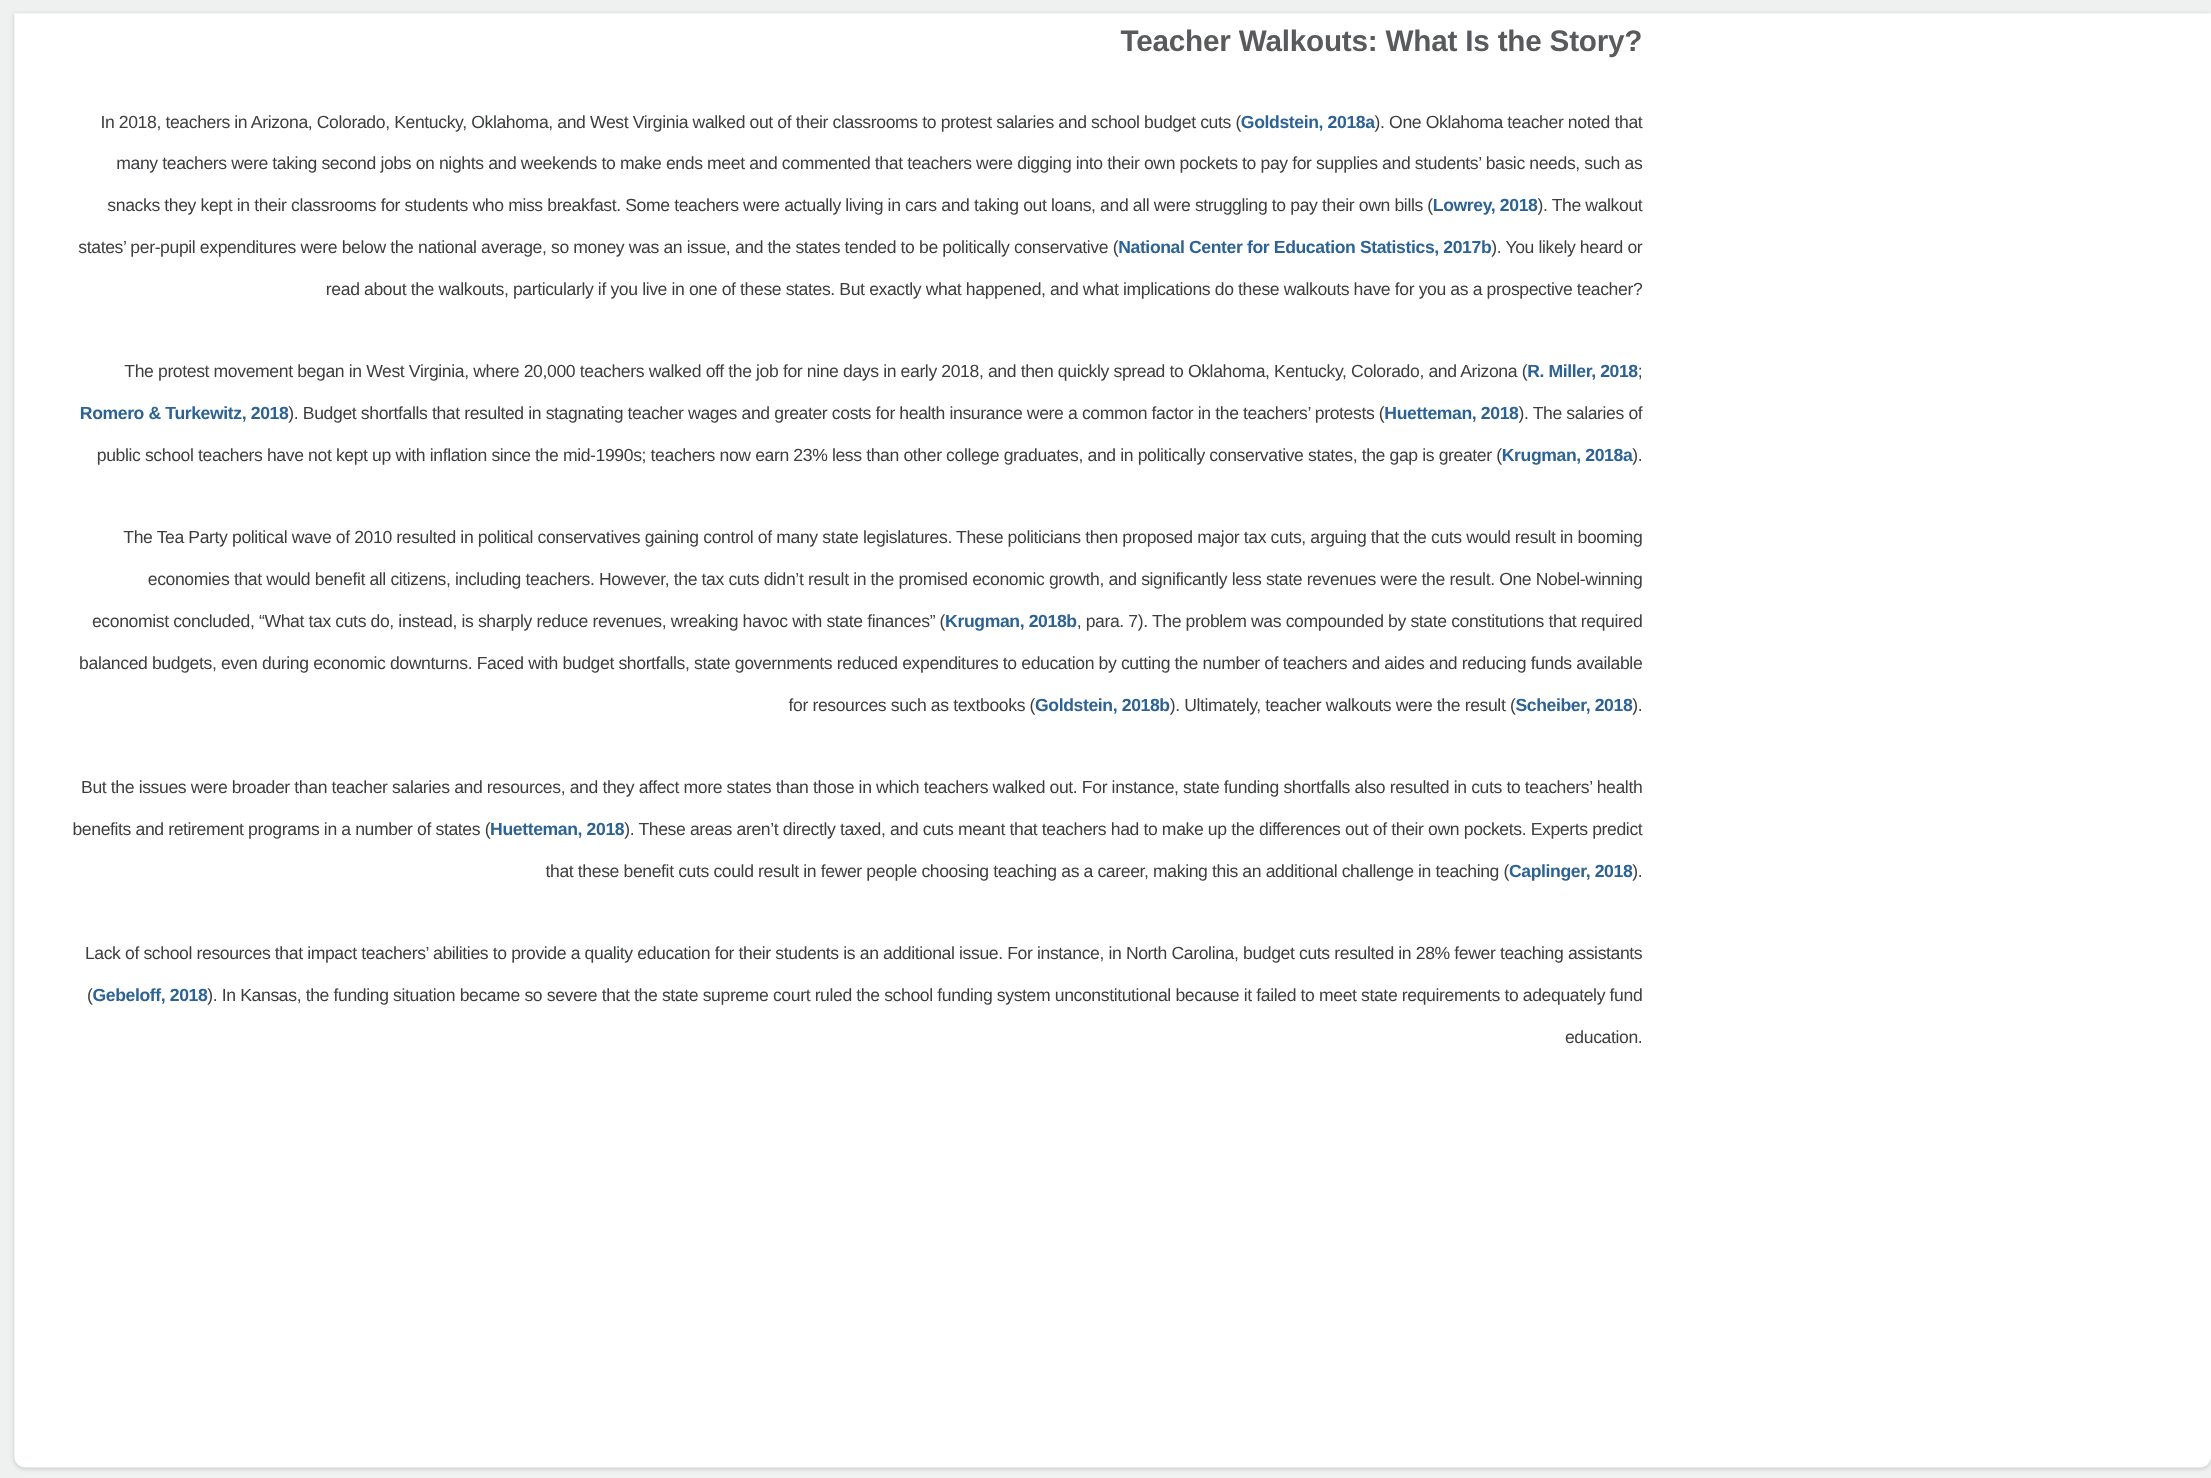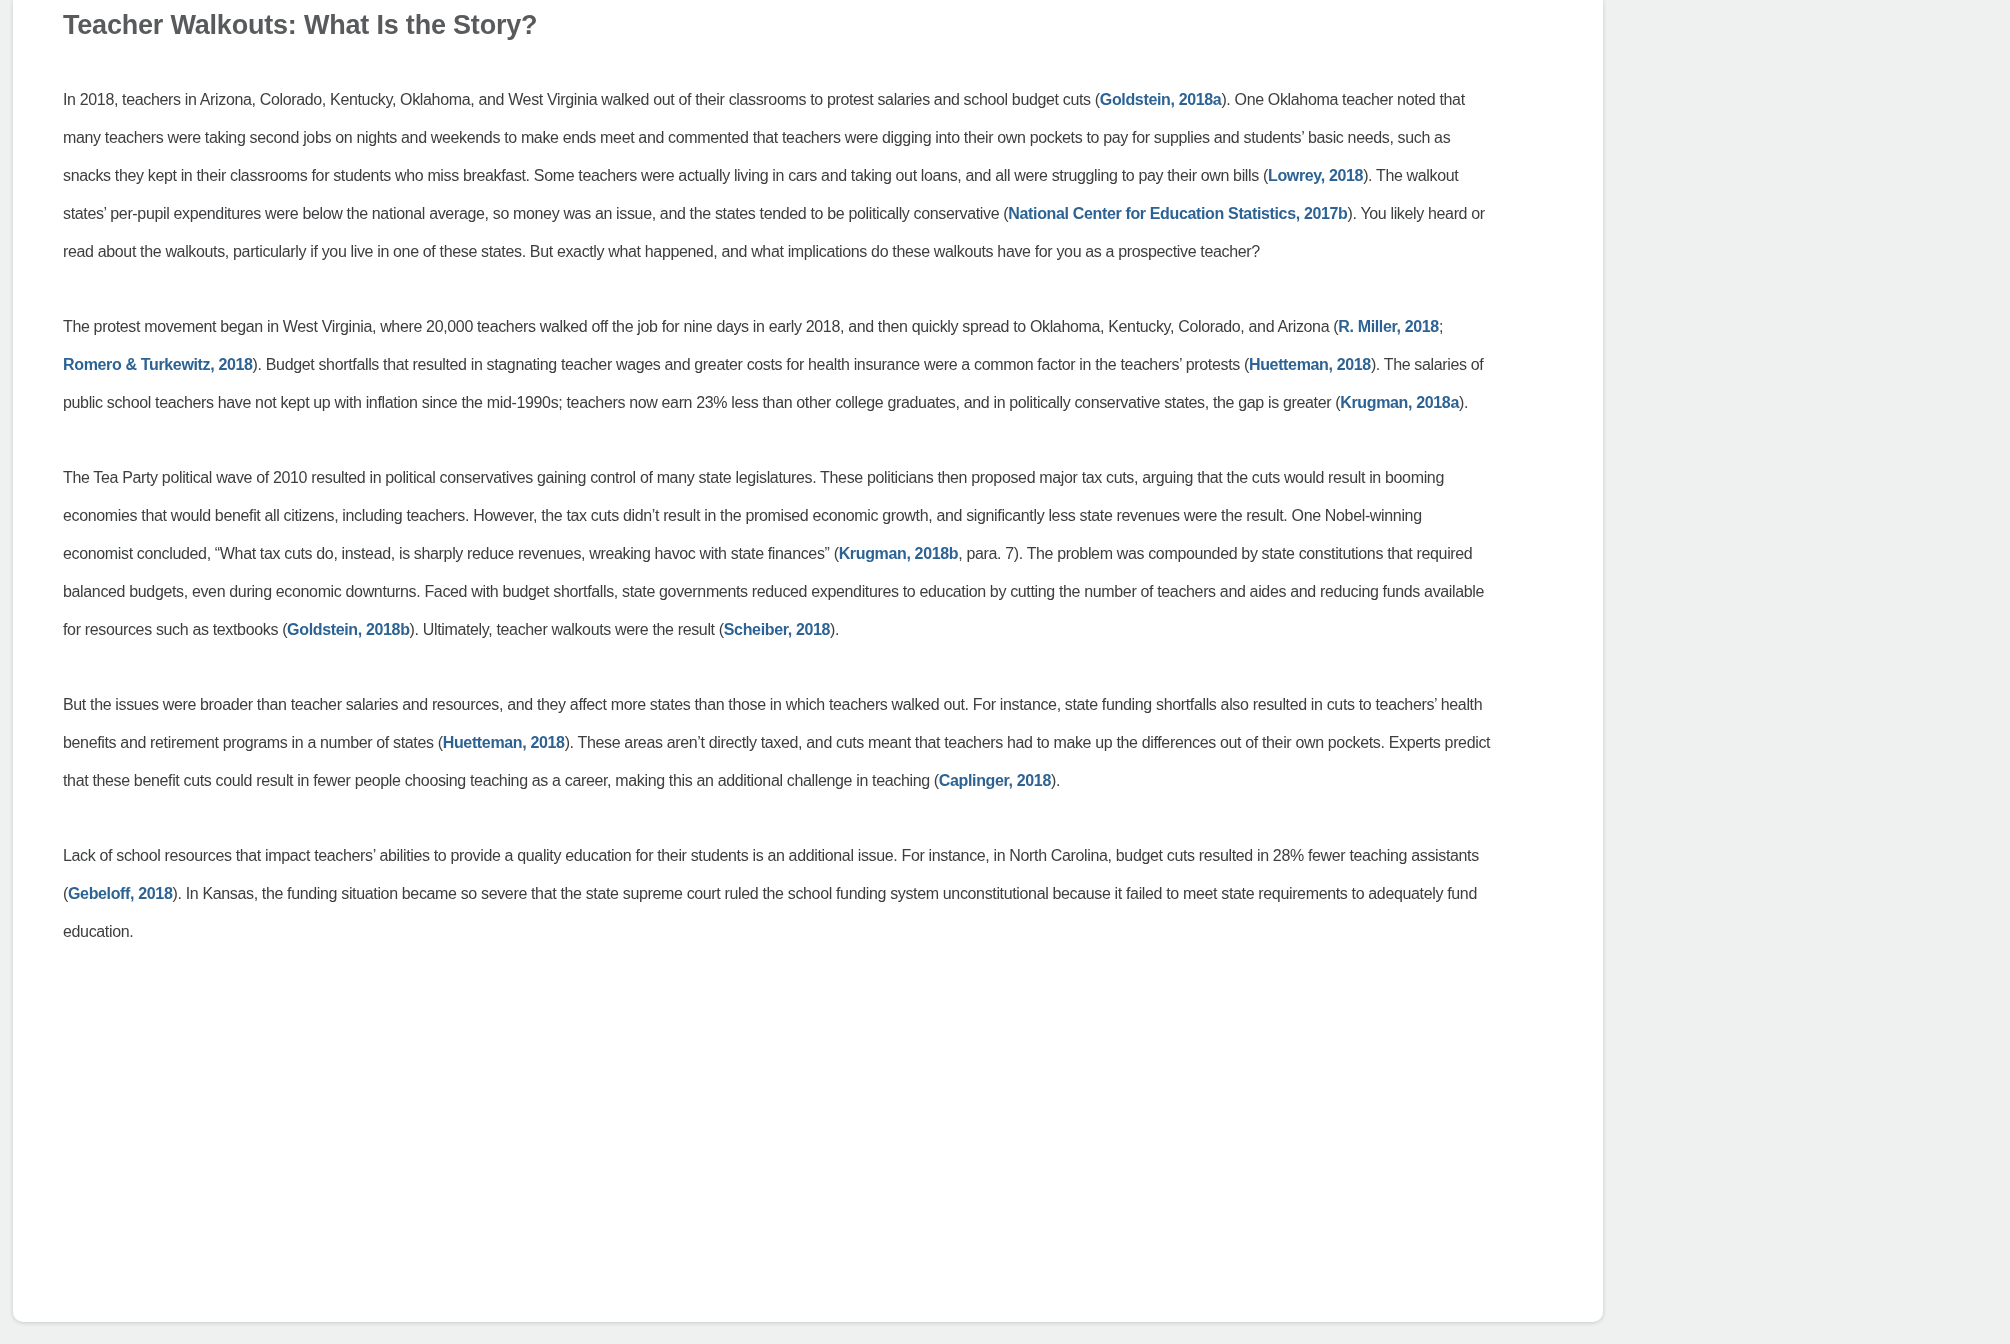--- a/index.html
+++ b/index.html
@@ -10,27 +10,28 @@
     width: 2010px;
     height: 1344px;
     background: #eff0f0;
     font-family: "Liberation Sans", "DejaVu Sans", sans-serif;
     overflow: hidden;
     position: relative;
   }
   .card {
     position: absolute;
     left: 13px;
-    top: 0;
-    width: 1590px;
+    top: 12px;
+    width: 1997px;
     height: 1322px;
     background: #ffffff;
     border-radius: 0 0 10px 10px;
     box-shadow: 0 1px 4px rgba(0,0,0,0.16);
     overflow: hidden;
+    text-align: right;
   }
   .content {
     padding: 10px 0 0 50px;
     width: 1430px;
   }
   .page-title {
     font-size: 27px;
     font-weight: 700;
     color: #595a5c;
     letter-spacing: -0.2px;

